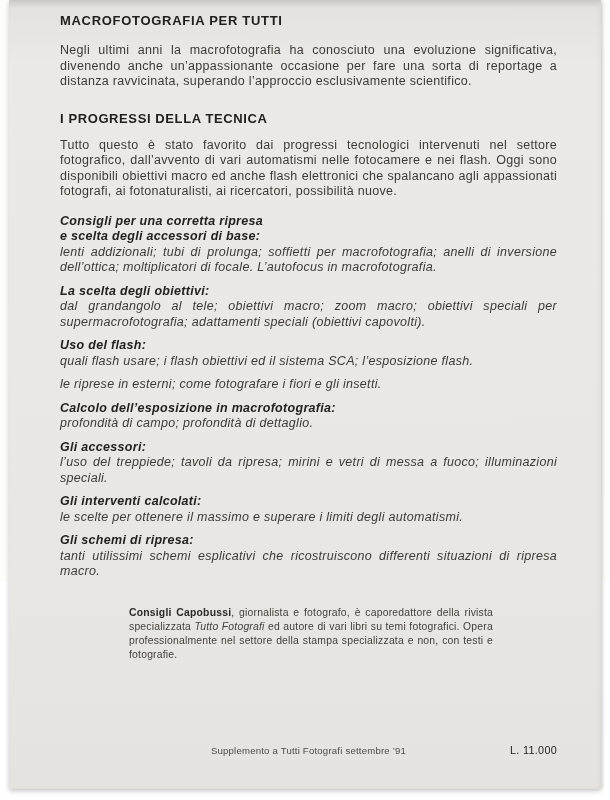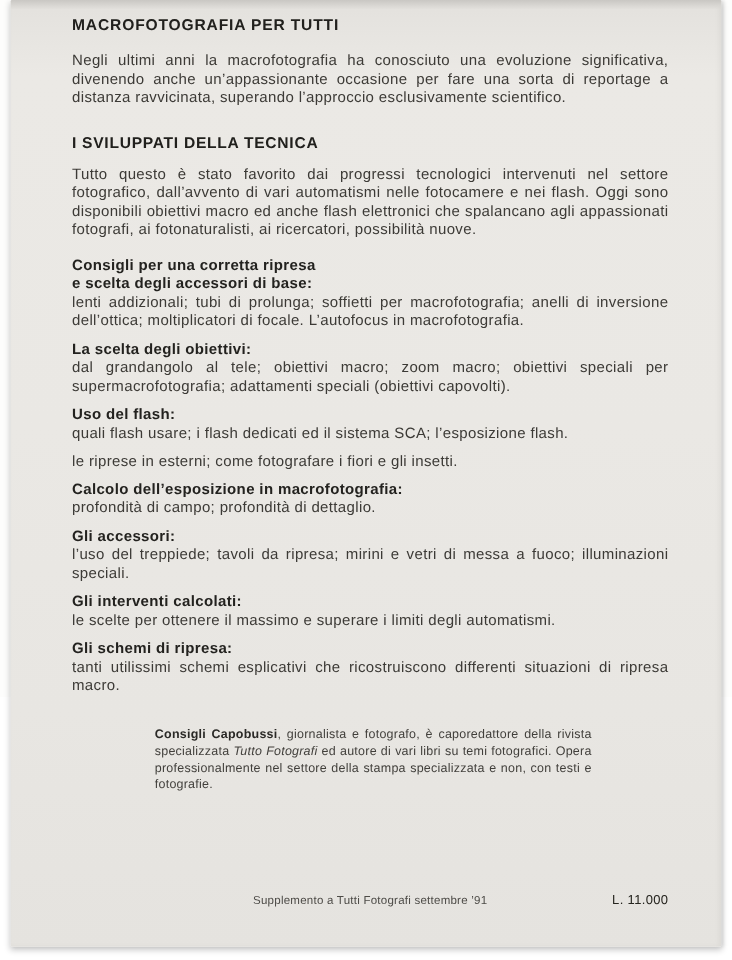--- a/index.html
+++ b/index.html
@@ -48,21 +48,21 @@
     color: #21201d;
   }
   .section-body { margin-top: 12px; }
   .themes-heading {
     margin-top: 19px;
     font-size: 13px; font-weight: bold;
     letter-spacing: 0.6px;
     color: #21201d;
   }
   .topics { margin-top: 14px; }
-  .topic { margin-bottom: 8px; }
+  .topic { margin-bottom: 8px; font-style: italic; }
   .topic-h1, .topic-h2 {
     font-size: 12.5px; line-height: 15.5px;
     font-weight: bold; letter-spacing: 0.3px;
     color: #23221f;
   }
   .topic-h2:empty { display: none; }
   .author-bio {
     margin: 26px 0 0 69px;
     width: 364px;
     font-size: 10.4px; line-height: 14px;
@@ -93,40 +93,40 @@
 </head>
 <body>
 
 <div class="scan-area">
   <div class="cover-page">
 
     <div class="title">MACROFOTOGRAFIA PER TUTTI</div>
 
     <div class="intro">Negli ultimi anni la macrofotografia ha conosciuto una evoluzione significativa, divenendo anche un’appassionante occasione per fare una sorta di reportage a distanza ravvicinata, superando l’approccio esclusivamente scientifico.</div>
 
-    <div class="section-heading">I SVILUPPATI DELLA TECNICA</div>
+    <div class="section-heading">I PROGRESSI DELLA TECNICA</div>
     <div class="section-body">Tutto questo è stato favorito dai progressi tecnologici intervenuti nel settore fotografico, dall’avvento di vari automatismi nelle fotocamere e nei flash. Oggi sono disponibili obiettivi macro ed anche flash elettronici che spalancano agli appassionati fotografi, ai fotonaturalisti, ai ricercatori, possibilità nuove.</div>
 
 
     <div class="topics">
 
       <div class="topic">
         <div class="topic-h1">Consigli per una corretta ripresa</div>
         <div class="topic-h2">e scelta degli accessori di base:</div>
         <div class="topic-body">lenti addizionali; tubi di prolunga; soffietti per macrofotografia; anelli di inversione dell’ottica; moltiplicatori di focale. L’autofocus in macrofotografia.</div>
       </div>
 
       <div class="topic">
         <div class="topic-h1">La scelta degli obiettivi:</div>
         <div class="topic-body">dal grandangolo al tele; obiettivi macro; zoom macro; obiettivi speciali per supermacrofotografia; adattamenti speciali (obiettivi capovolti).</div>
       </div>
 
       <div class="topic">
         <div class="topic-h1">Uso del flash:</div>
-        <div class="topic-body">quali flash usare; i flash dedicati ed il sistema SCA; l’esposizione flash.</div>
+        <div class="topic-body">quali flash usare; i flash obiettivi ed il sistema SCA; l’esposizione flash.</div>
       </div>
 
       <div class="topic">
         <div class="topic-body">le riprese in esterni; come fotografare i fiori e gli insetti.</div>
       </div>
 
       <div class="topic">
         <div class="topic-h1">Calcolo dell’esposizione in macrofotografia:</div>
         <div class="topic-body">profondità di campo; profondità di dettaglio.</div>
       </div>

